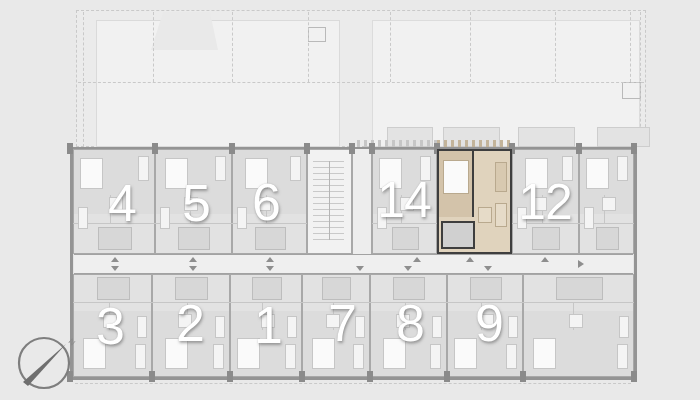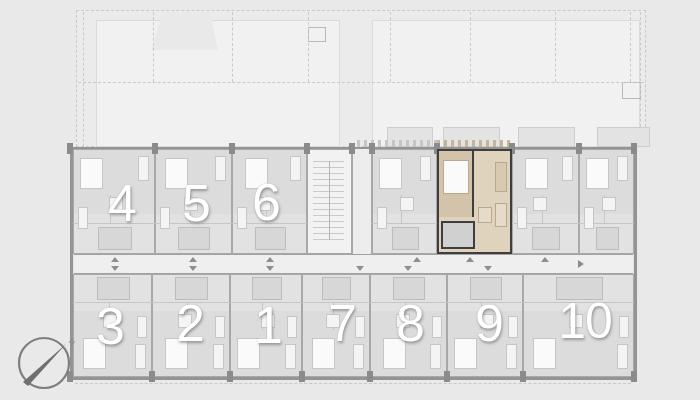--- a/index.html
+++ b/index.html
@@ -217,28 +217,29 @@
       <div class="abs" style="left: 367px; top: 371px; width: 6px; height: 11px; background: rgb(139, 139, 139);"></div>
       <div class="abs" style="left: 444px; top: 371px; width: 6px; height: 11px; background: rgb(139, 139, 139);"></div>
       <div class="abs" style="left: 520px; top: 371px; width: 6px; height: 11px; background: rgb(139, 139, 139);"></div>
       <div class="abs" style="left: 631px; top: 371px; width: 6px; height: 11px; background: rgb(139, 139, 139);"></div>
       <div class="abs dash-h" style="left: 75px; top: 383px; width: 556px; height: 1px;"></div>
     </div>
   <div id="numbers-layer" class="abs" style="left:0;top:0;width:700px;height:400px;">
       <div class="unit-number" style="left: 122px; top: 204px; font-size: 52px;">4</div>
       <div class="unit-number" style="left: 196px; top: 204px; font-size: 52px;">5</div>
       <div class="unit-number" style="left: 266px; top: 203px; font-size: 52px;">6</div>
+      <div class="unit-number" style="left: 404px; top: 201px; font-size: 50px;">14</div>
       <div class="unit-number" style="left: 471px; top: 202px; font-size: 50px;">13</div>
+      <div class="unit-number" style="left: 545px; top: 203px; font-size: 50px;">12</div>
       <div class="unit-number" style="left: 110px; top: 327px; font-size: 52px;">3</div>
       <div class="unit-number" style="left: 190px; top: 324px; font-size: 52px;">2</div>
       <div class="unit-number" style="left: 268px; top: 326px; font-size: 52px;">1</div>
       <div class="unit-number" style="left: 342px; top: 324px; font-size: 52px;">7</div>
       <div class="unit-number" style="left: 410px; top: 324px; font-size: 52px;">8</div>
       <div class="unit-number" style="left: 489px; top: 324px; font-size: 52px;">9</div>
-      <div class="unit-number" style="left: 585px; top: 322px; font-size: 50px;">10</div>
     </div>
 
   <svg class="abs" style="left:14px;top:332px;" width="64" height="62" viewBox="0 0 64 62">
     <circle cx="30" cy="31" r="25" fill="none" stroke="#7e7e7e" stroke-width="2.2"></circle>
     <polygon points="9,50 14,54 52,12" fill="#6f6f6f"></polygon>
     <text id="compass-label" x="54" y="10" font-size="8" fill="#8a8a8a" transform="rotate(42 54 10)">N</text>
   </svg>
 </div>
 
 </body></html>

